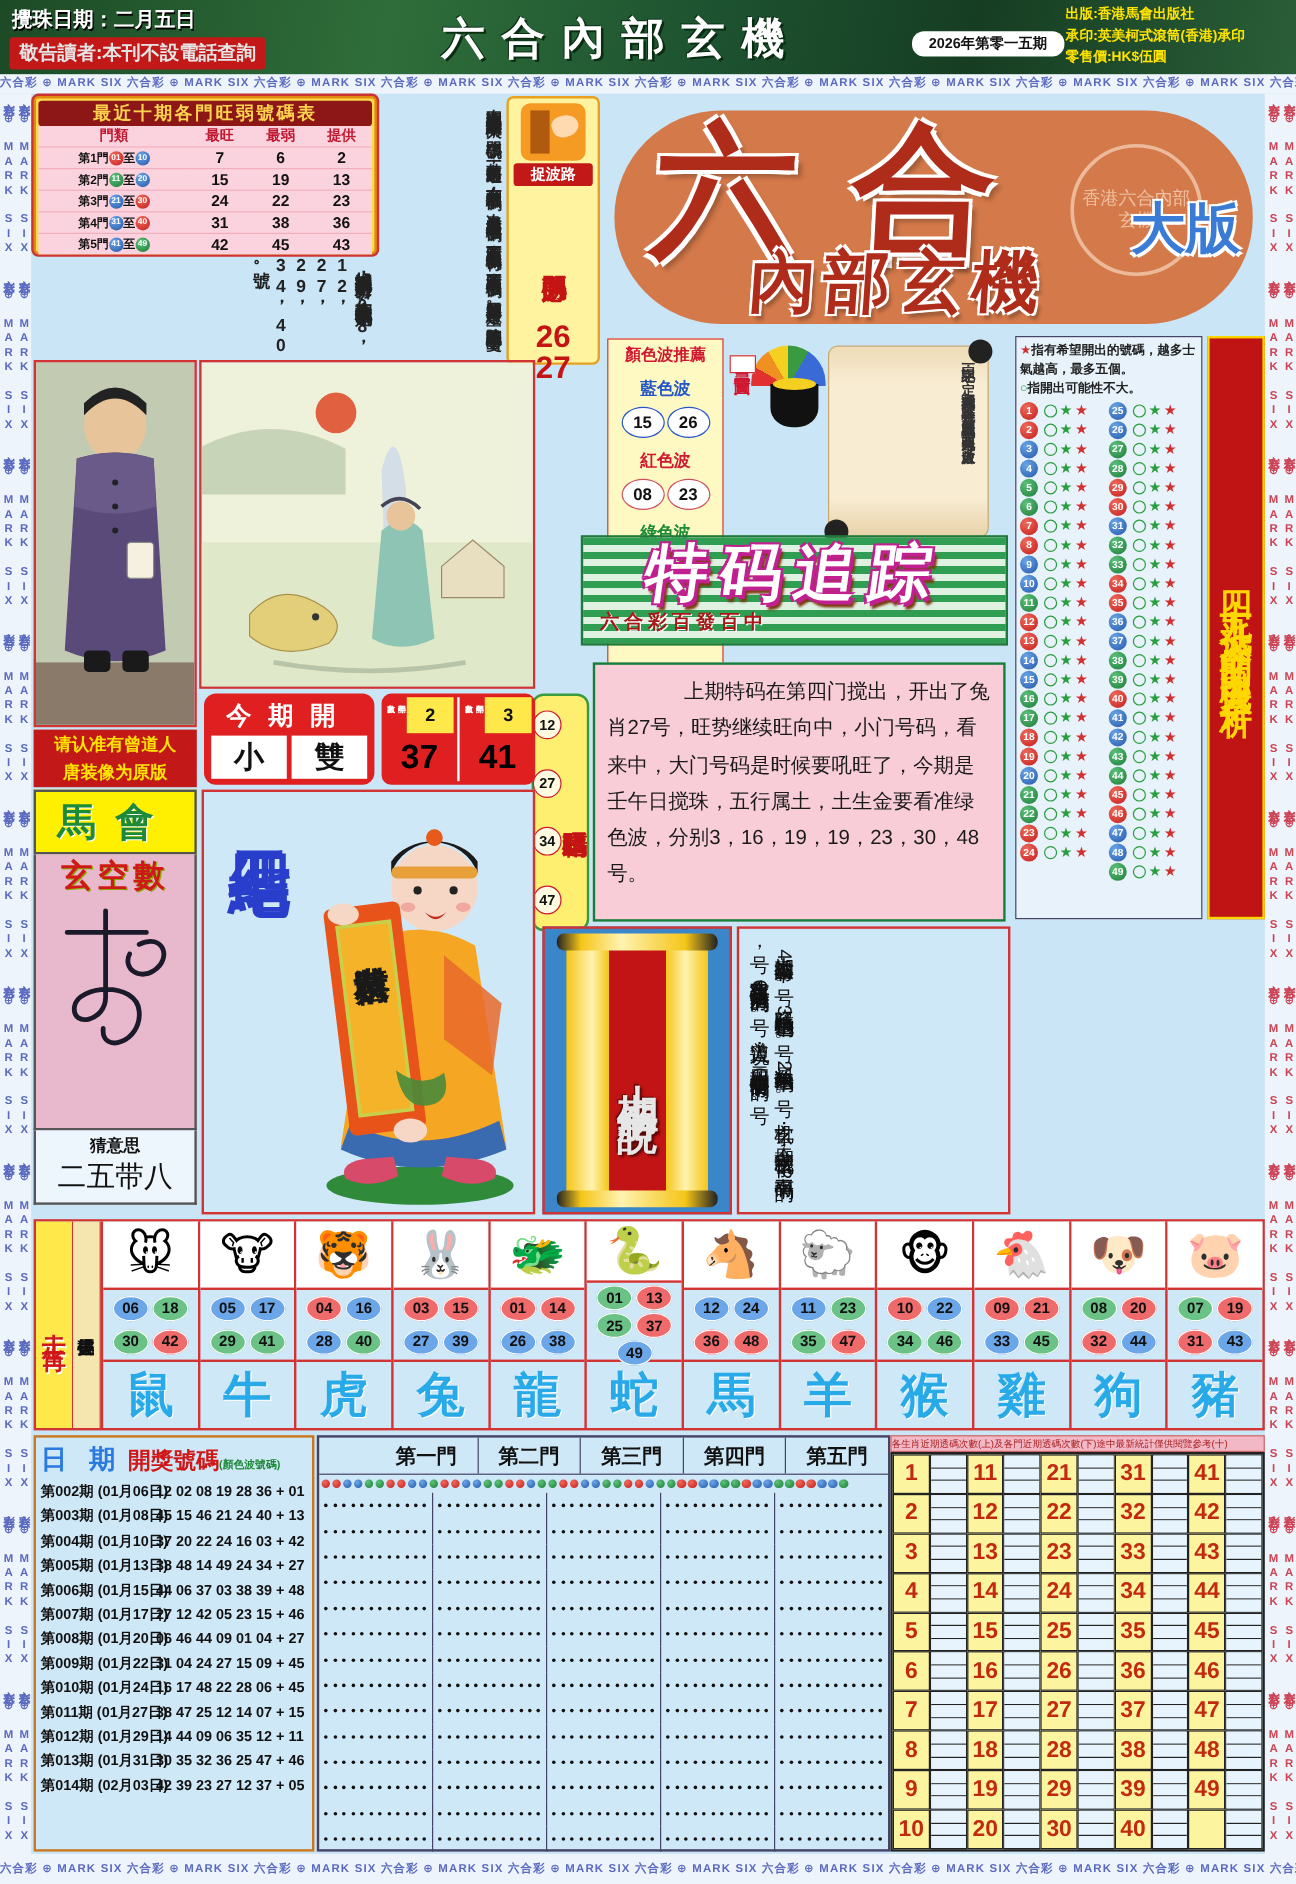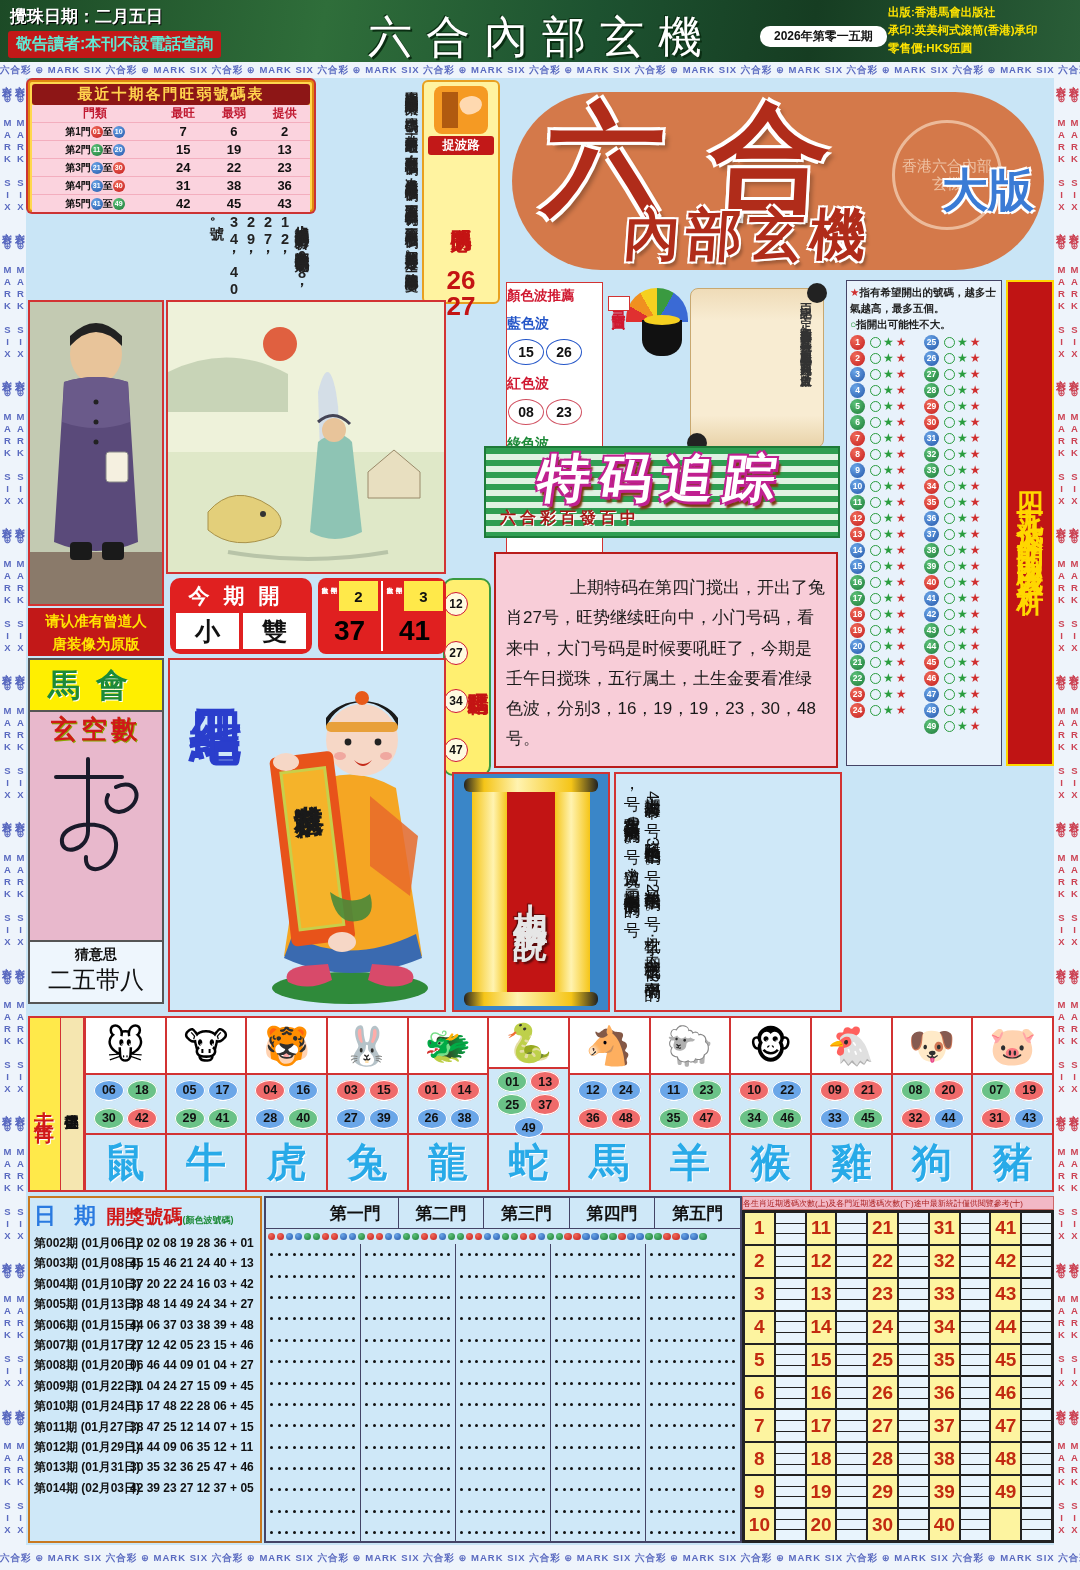--- a/index.html
+++ b/index.html
@@ -3,22 +3,22 @@
 <meta charset="utf-8">
 <style>
   html,body{margin:0;padding:0;}
   body{font-family:"Liberation Sans","DejaVu Sans",sans-serif;background:#9db8c8;}
   .page{position:relative;width:1080px;height:1570px;background:#c9e5f6;overflow:hidden;margin:0 auto;}
   .abs{position:absolute;}
   .vtext{writing-mode:vertical-rl;text-orientation:upright;}
   
   .hdr{left:0;top:0;width:1080px;height:62px;background:linear-gradient(100deg,#1c4a26,#2f6e3a 30%,#1d5230 55%,#163d22 75%,#2a5e38);color:#fff;}
   .hdr-date{left:10px;top:5px;font-size:17px;font-weight:bold;color:#fff;text-shadow:1px 1px 0 #000;}
-  .hdr-notice{left:8px;top:31px;background:#c21818;color:#5eead4;font-size:16px;font-weight:bold;padding:3px 8px;border-radius:3px;}
-  .hdr-title{left:368px;top:8px;font-size:44px;font-weight:normal;letter-spacing:14px;color:#fff;text-shadow:2px 2px 0 #0a2d12,-1px -1px 0 #0a2d12;white-space:nowrap;}
+  .hdr-notice{left:8px;top:31px;background:#c21818;color:#e5e5e5;font-size:16px;font-weight:bold;padding:3px 8px;border-radius:3px;}
+  .hdr-title{left:368px;top:8px;font-size:36px;font-weight:bold;letter-spacing:14px;color:#fff;text-shadow:2px 2px 0 #0a2d12,-1px -1px 0 #0a2d12;white-space:nowrap;}
   .hdr-issue{left:760px;top:26px;background:#fff;color:#111;font-size:12px;font-weight:bold;padding:2px 14px;border-radius:10px;}
   .hdr-pub{left:888px;top:4px;color:#ffe400;font-size:11.5px;font-weight:bold;line-height:1.55;}
   
   .mstrip{background:#eef4fb;color:#5a6ac0;font-size:9.5px;font-weight:bold;letter-spacing:1px;overflow:hidden;white-space:nowrap;}
   .mstrip.h{line-height:16px;}
   .mstrip.v{white-space:normal;}
   .mstrip.red{color:#cc4455;}
   .ball{display:inline-flex;align-items:center;justify-content:center;border-radius:50%;color:#fff;font-weight:bold;}
   .b-red{background:radial-gradient(circle at 35% 30%,#f06a5a,#c31d1d);}
   .b-blue{background:radial-gradient(circle at 35% 30%,#6aa6e8,#2456a8);}
@@ -43,21 +43,21 @@
   .wavep .big{writing-mode:vertical-rl;text-orientation:upright;color:#c41414;font-size:21px;font-weight:bold;margin:4px auto 0;height:108px;}
   .wavep .n26{color:#c41414;font-size:26px;font-weight:bold;line-height:26px;}
   
   .mast{left:504px;top:80px;width:548px;height:198px;}
   .mast .pill{position:absolute;left:8px;top:12px;width:532px;height:178px;background:#d4794a;border-radius:90px;}
   .mast .t1{position:absolute;left:40px;top:0px;font-size:120px;font-weight:bold;color:#b02c1a;letter-spacing:46px;text-shadow:3px 3px 0 #fff,-3px -3px 0 #fff,3px -3px 0 #fff,-3px 3px 0 #fff,6px 6px 4px rgba(0,0,0,.25);transform:skewX(-3deg);white-space:nowrap;}
   .mast .t2{position:absolute;left:120px;top:118px;font-size:56px;font-weight:bold;color:#b02c1a;letter-spacing:6px;text-shadow:2px 2px 0 #fff,-2px -2px 0 #fff,2px -2px 0 #fff,-2px 2px 0 #fff,4px 5px 3px rgba(0,0,0,.25);transform:skewX(-4deg);white-space:nowrap;}
   .mast .ed{position:absolute;left:438px;top:80px;font-size:46px;font-weight:bold;color:#3a7bd5;text-shadow:2px 2px 0 #fff,-2px -2px 0 #fff,2px -2px 0 #fff,-2px 2px 0 #fff;white-space:nowrap;}
   .mast .seal{position:absolute;left:388px;top:40px;width:104px;height:104px;border:3px solid rgba(255,240,220,.55);border-radius:50%;color:rgba(255,240,220,.6);font-size:15px;display:flex;align-items:center;justify-content:center;text-align:center;line-height:1.2;}
   
-  .cw{left:506px;top:282px;width:97px;height:286px;background:#ffffff;border:1.5px solid #d23333;box-sizing:border-box;}
+  .cw{left:506px;top:282px;width:97px;height:286px;background:#fef9c3;border:1.5px solid #d23333;box-sizing:border-box;text-align:center;}
   .cw .t{color:#d01830;font-weight:bold;font-size:13.5px;margin-top:4px;}
   .cw .g{margin-top:10px;}
   .cw .gn{font-size:14px;font-weight:bold;}
   .cw .ov{display:inline-flex;align-items:center;justify-content:center;width:34px;height:24px;border-radius:50%;background:#fff;font-size:14px;font-weight:bold;color:#111;margin:6px 1px 0;}
   .c-blue{color:#2456c8;}.c-red{color:#d01830;}.c-green{color:#1d8a38;}
   .o-blue{border:1.5px solid #2456c8;}.o-red{border:1.5px solid #d05060;}.o-green{border:1.5px solid #4a8a5a;}
   
   .tre{left:608px;top:288px;width:80px;height:130px;}
   .tre .rb{position:absolute;left:18px;top:0;width:62px;height:34px;border-radius:62px 62px 0 0;background:conic-gradient(from 270deg at 50% 100%,#e03030 0 30deg,#f09020 30deg 60deg,#f5d020 60deg 90deg,#3a9a40 90deg 120deg,#3a6ad5 120deg 180deg,transparent 180deg);}
   .tre .pot{position:absolute;left:34px;top:32px;width:40px;height:36px;background:#111;border-radius:0 0 45% 45%;}
@@ -70,21 +70,21 @@
   .poem:after{left:-4px;bottom:-6px;}
   .poem .tx{position:absolute;right:8px;top:8px;height:142px;writing-mode:vertical-rl;text-orientation:upright;font-size:11.5px;font-weight:bold;color:#333;line-height:19px;}
   
   .track{left:484px;top:446px;width:356px;height:92px;background:repeating-linear-gradient(180deg,#2f9e52 0 6px,#dff2e2 6px 12px);border:2px solid #1d7a38;box-sizing:border-box;overflow:hidden;}
   .track .big{font-size:52px;font-weight:bold;color:#fff;letter-spacing:10px;text-align:center;line-height:60px;text-shadow:3px 3px 0 #c02090,-2px -2px 0 #c02090,2px -2px 0 #c02090,-2px 2px 0 #c02090,5px 6px 2px #7a3a10;transform:skewX(-8deg);white-space:nowrap;}
   .track .sub{font-size:16px;font-weight:bold;color:#a81818;letter-spacing:4px;padding-left:14px;text-shadow:1px 1px 0 #fff;}
   .hotpick{left:443px;top:578px;width:48px;height:198px;background:#ffef70;border:2px solid #3a9a40;border-radius:10px;box-sizing:border-box;display:flex;}
   .hotpick .nums{width:50%;display:flex;flex-direction:column;justify-content:space-around;align-items:center;}
   .hotpick .nums span{display:flex;align-items:center;justify-content:center;width:22px;height:22px;border-radius:50%;border:1.5px solid #d01830;background:#fffbe0;font-size:12px;font-weight:bold;color:#111;}
   .hotpick .chars{width:50%;writing-mode:vertical-rl;text-orientation:upright;font-size:21px;font-weight:bold;color:#c41414;line-height:24px;display:flex;align-items:center;justify-content:center;}
-  .tbody{left:494px;top:552px;width:344px;height:216px;background:#f8cdd8;border:2px solid #b91c1c;box-sizing:border-box;padding:19px 10px;font-size:17px;line-height:1.78;color:#1a1a1a;font-weight:500;}
+  .tbody{left:494px;top:552px;width:344px;height:216px;background:#f8cdd8;border:2px solid #15803d;box-sizing:border-box;padding:8px 10px;font-size:17px;line-height:1.78;color:#1a1a1a;font-weight:500;}
   .tbody .ind{display:inline-block;width:64px;}
   
   .jq{left:170px;top:578px;width:142px;height:76px;background:#e02020;border-radius:10px;box-sizing:border-box;padding:4px 6px;}
   .jq .t{color:#fff;font-size:21px;font-weight:bold;letter-spacing:14px;text-align:center;}
   .jq .cells{display:flex;gap:4px;margin-top:3px;}
   .jq .cells div{flex:1;background:#fff;color:#111;font-size:25px;font-weight:bold;text-align:center;line-height:36px;}
   .st{left:318px;top:578px;width:128px;height:76px;background:#e02020;border-radius:8px;box-sizing:border-box;display:flex;gap:3px;padding:3px;}
   .st .col{flex:1;display:flex;flex-direction:column;}
   .st .top{display:flex;height:30px;}
   .st .micro{writing-mode:vertical-rl;text-orientation:upright;font-size:6.5px;color:#fff;line-height:7px;font-weight:bold;padding:1px;}

